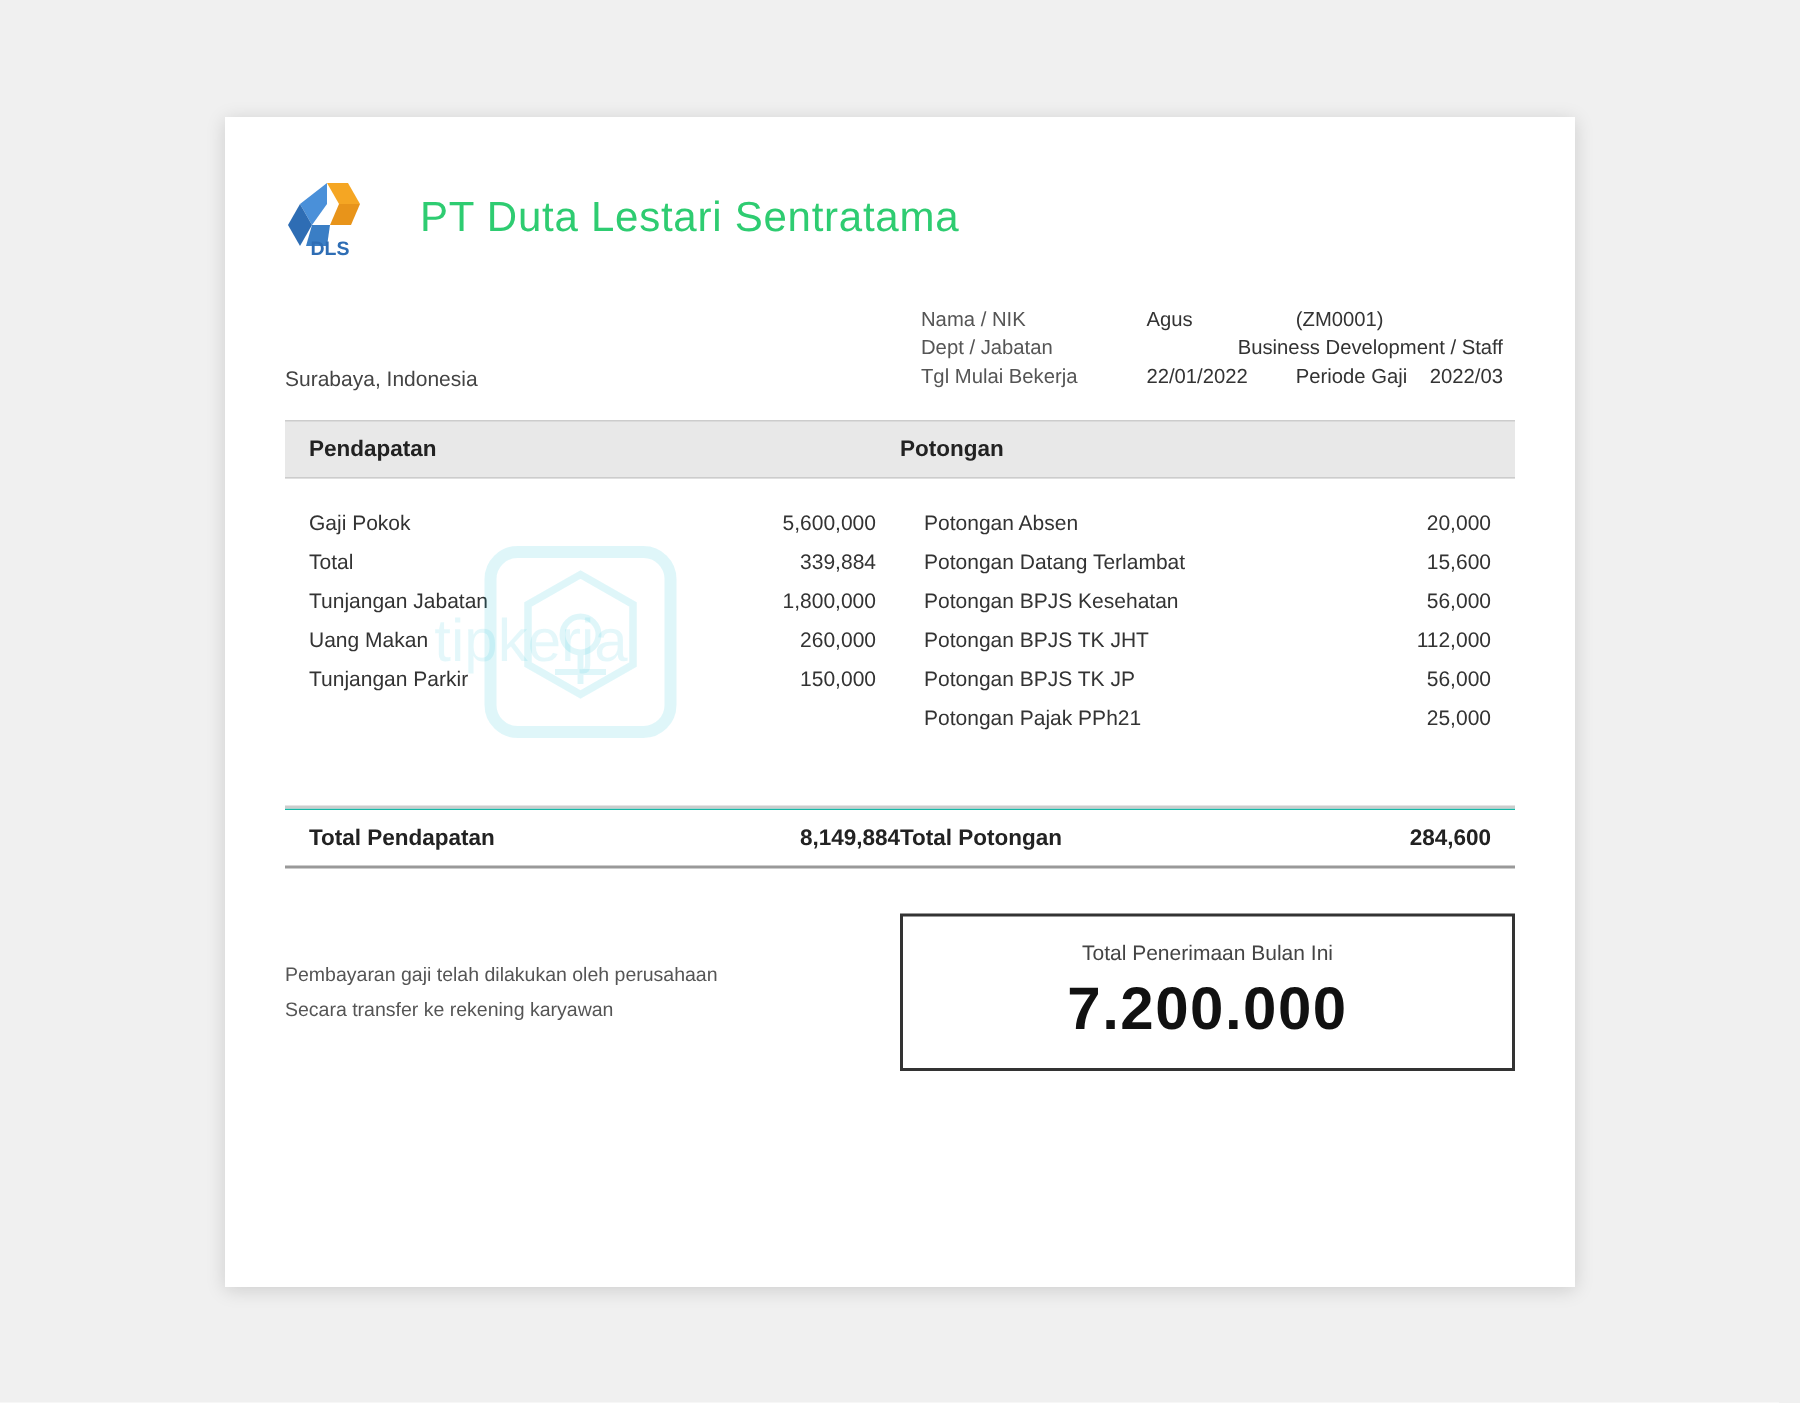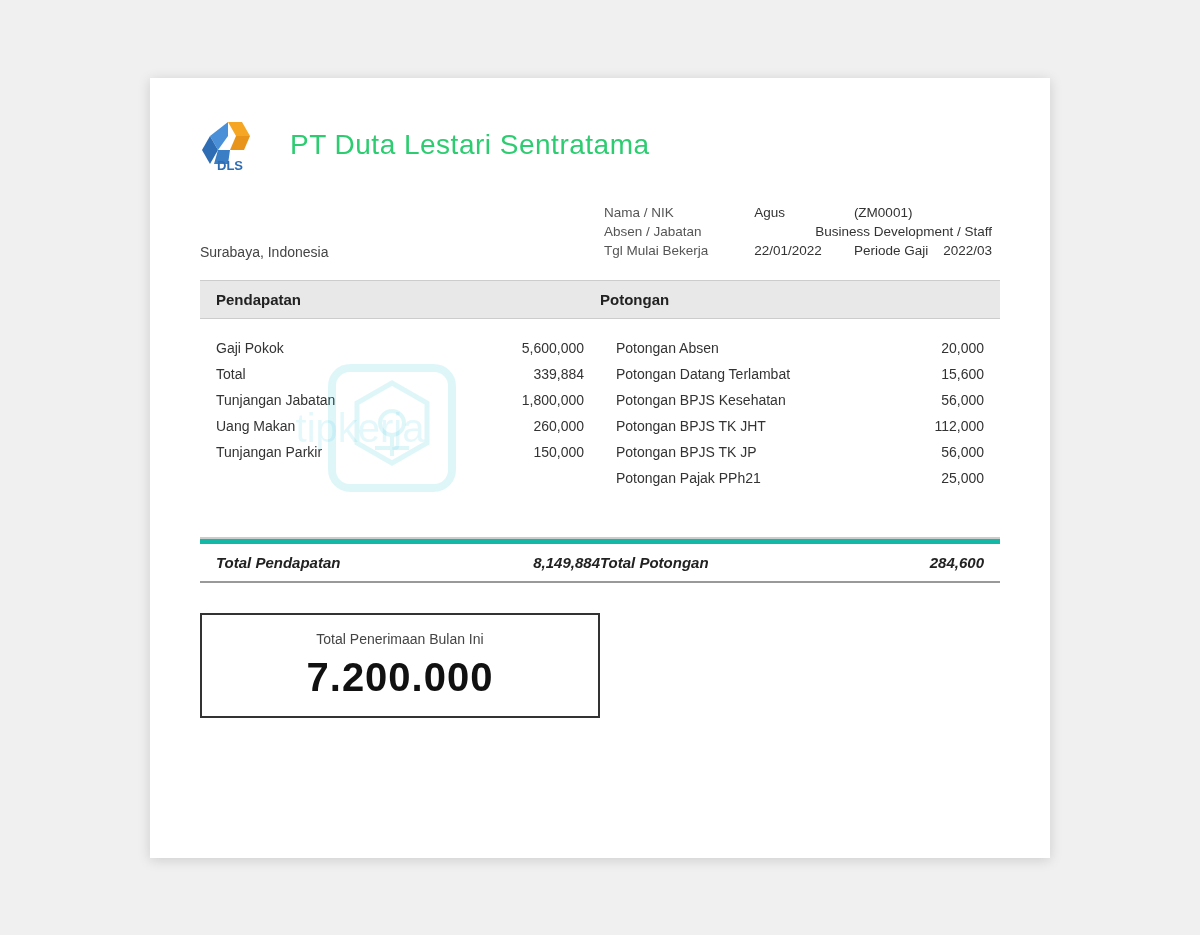--- a/index.html
+++ b/index.html
@@ -8,21 +8,21 @@
       display: flex;
       justify-content: center;
       align-items: center;
       min-height: 935px;
       font-family: Arial, sans-serif;
     }
     .page {
       background: #fff;
       width: 900px;
       min-height: 780px;
-      padding: 40px 50px;
+      padding: 40px 40px;
       position: relative;
       box-shadow: 0 2px 12px rgba(0,0,0,0.15);
     }
 
     
     .header {
       display: flex;
       align-items: center;
       margin-bottom: 30px;
     }
@@ -104,24 +104,23 @@
       color: #333;
       padding: 5px 0;
     }
     .item-name { flex: 1; }
     .item-value { text-align: right; min-width: 90px; }
 
     
     .totals-row {
       display: grid;
       grid-template-columns: 1fr 1fr;
-      border-top: 5px solid #14b8a6;
+      border-top: 1px solid #14b8a6;
       padding: 10px 16px;
       border-bottom: 2px solid #999;
-      font-style: italic;
     }
     .total-cell {
       display: flex;
       justify-content: space-between;
       font-size: 15px;
       font-weight: bold;
       color: #222;
     }
     .watermark-icon {
       width: 160px;
@@ -194,21 +193,21 @@
       <table>
         <tbody>
             <tr>
           <td class="label-col">Nama / NIK</td>
           <td style="width:30px;"></td>
           <td>Agus</td>
           <td style="width:10px;"></td>
           <td>(ZM0001)</td>
         </tr>
         <tr>
-          <td class="label-col">Absen / Jabatan</td>
+          <td class="label-col">Dept / Jabatan</td>
           <td></td>
           <td colspan="3" style="text-align:right;">Business Development / Staff</td>
         </tr>
         <tr>
           <td class="label-col">Tgl Mulai Bekerja</td>
           <td></td>
           <td>22/01/2022</td>
           <td></td>
           <td style="white-space:nowrap;">
             <span>Periode Gaji</span>
@@ -293,19 +292,23 @@
       <span>Total Pendapatan</span>
       <span>8,149,884</span>
     </div>
     <div class="total-cell">
       <span>Total Potongan</span>
       <span>284,600</span>
     </div>
   </div>
 
   <div class="bottom-area">
+    <div class="payment-note">
+      <div>Pembayaran gaji telah dilakukan oleh perusahaan</div>
+      <div>Secara transfer ke rekening karyawan</div>
+    </div>
     <div class="total-box">
       <div class="total-box-label">Total Penerimaan Bulan Ini</div>
       <div class="total-box-amount">7.200.000</div>
     </div>
   </div>
 
 </div>
 
 </body></html>

